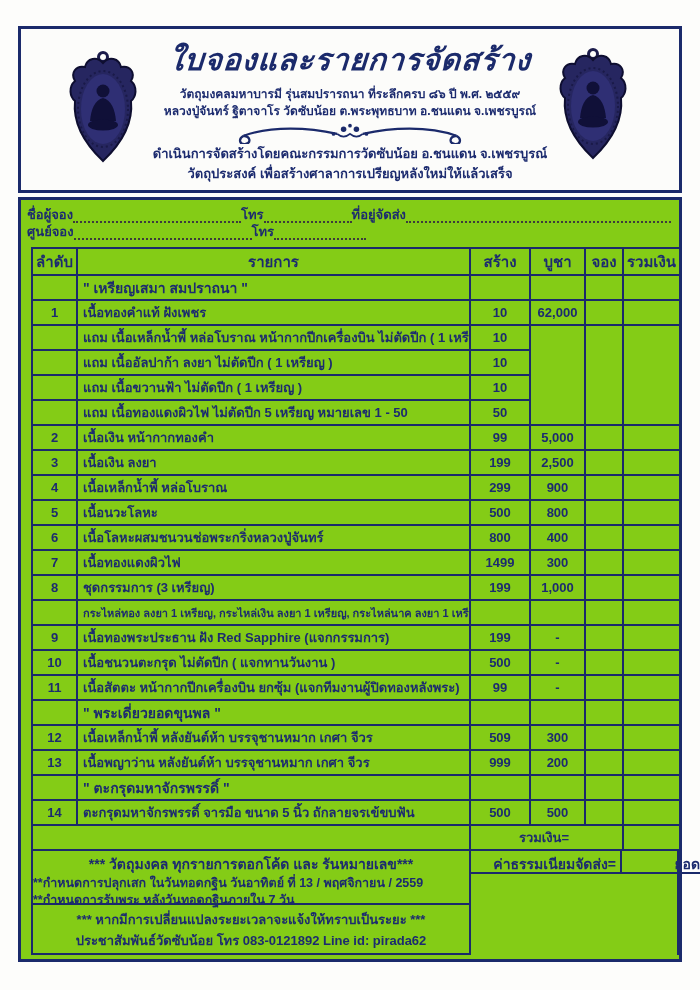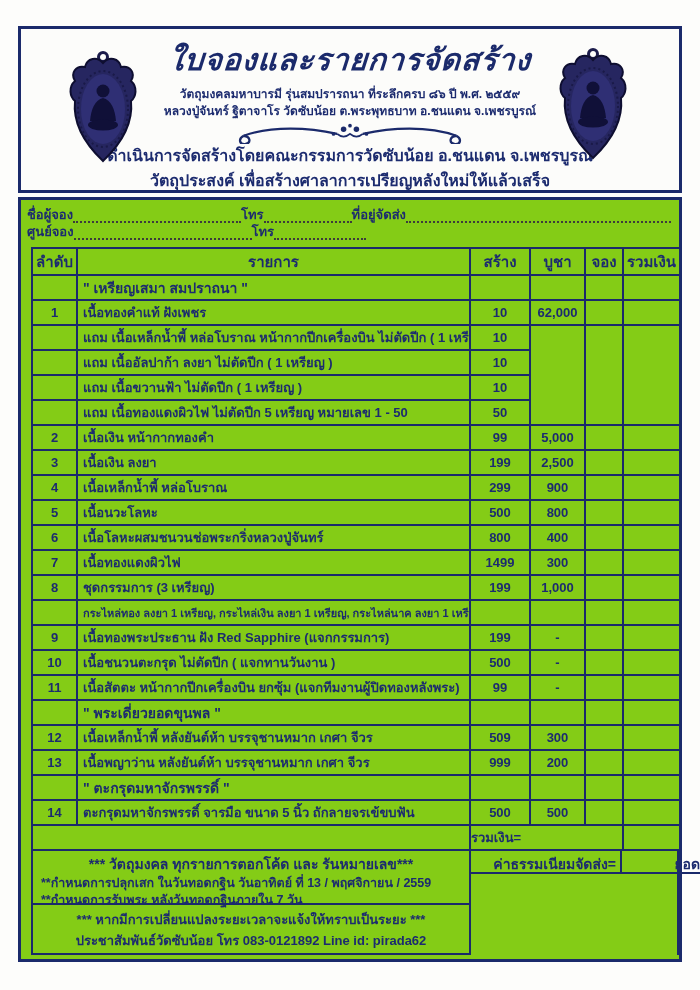--- a/index.html
+++ b/index.html
@@ -10,21 +10,21 @@
   .header-box { position:absolute; left:18px; top:26px; width:664px; height:167px;
     border:3px solid #1b2a6b; background:#fcfcfa; text-align:center; }
   .amulet { position:absolute; top:20px; width:80px; height:118px; }
   .amulet.left  { left:42px; }
   .amulet.right { right:46px; top:17px; }
   .h-title { margin-top:7px; font-family:"Liberation Serif", serif; font-style:italic; font-weight:bold;
     font-size:30px; letter-spacing:1px; color:#1b2a6b; transform:skewX(-4deg); }
   .h-line1, .h-line2 { font-size:12px; font-weight:bold; line-height:1.45; }
   .h-line1 { margin-top:3px; }
   .h-divider { margin:1px auto 0; display:block; }
-  .h-line3, .h-line4 { font-size:16px; font-weight:bold; line-height:1.55; }
+  .h-line3, .h-line4 { font-size:13px; font-weight:bold; line-height:1.55; }
 
   
   .main-box { position:absolute; left:18px; top:197px; width:664px; height:765px;
     border:3px solid #1b2a6b; background:#84cc16; }
   .form-area { padding:6px 8px 0 6px; font-size:13px; font-weight:bold; }
   .form-row { display:flex; align-items:flex-end; line-height:17px; }
   .dots { border-bottom:2px dotted #3c3c3c; height:14px; display:inline-block; }
   .grow { flex:1; }
 
   
@@ -32,28 +32,28 @@
   table.order td, table.order th { border:2px solid #1b2a6b; font-size:13px; font-weight:bold;
     color:#1c2b6f; overflow:hidden; white-space:nowrap; }
   table.order th { height:27px; font-size:15px; }
   table.order tr { height:25px; }
   td.no, td.num, td.ord, td.tot { text-align:center; }
   td.desc { text-align:left; padding-left:5px; }
   td.desc.section { font-size:14px; }
   td.desc.subnote { font-size:11px; font-weight:bold; }
   tr.subnote-row { height:21px; }
   tr.total-row { height:24px; }
-  td.sum-label { text-align:left; padding-right:5px; font-size:15px; }
+  td.sum-label { text-align:center; padding-right:5px; font-size:15px; }
 
   
   .footer { display:flex; width:648px; margin-left:10px; }
   .f-left { width:512px; }
   .notes-cell { height:54px; border:2px solid #1b2a6b; border-top:none; padding-top:2px; }
   .notes-head { text-align:center; font-size:14px; font-weight:bold; }
-  .notes-line { font-size:12.5px; font-weight:bold; padding-left:8px; line-height:1.35; }
+  .notes-line { font-size:12.5px; font-weight:bold; line-height:1.35; }
   .contact-cell { height:50px; border:2px solid #1b2a6b; border-top:none; text-align:center; padding-top:4px; }
   .contact-line { font-size:13px; font-weight:bold; line-height:1.65; }
   .f-right { width:208px; border-right:2px solid #1b2a6b; display:flex; flex-direction:row; }
   .fee-row { display:flex; height:23px; border-bottom:2px solid #1b2a6b; }
   .fee-label { width:151px; text-align:right; border-right:2px solid #1b2a6b; font-size:14px;
     font-weight:bold; padding:2px 4px 0 0; }
   .fee-value { flex:1; }
   .note-box { height:58px; border-bottom:2px solid #1b2a6b; text-align:center; font-size:14px;
     font-weight:bold; padding-top:2px; }
   .note-box .u { text-decoration:underline; }

